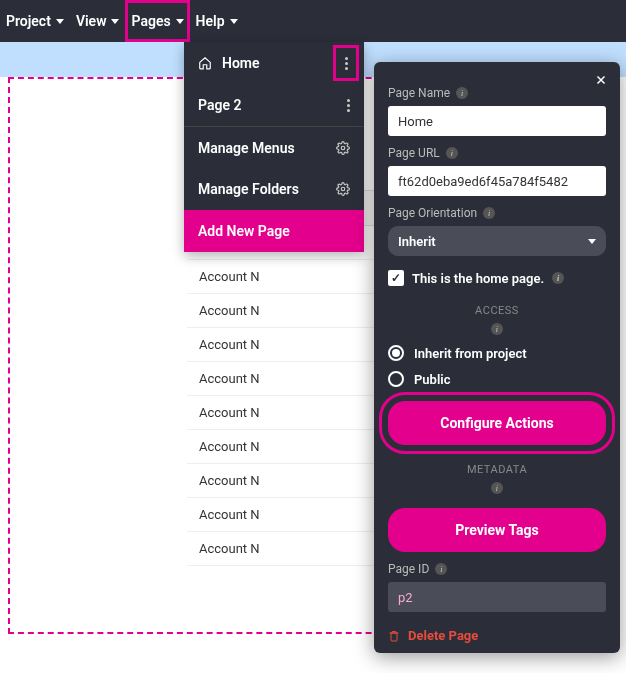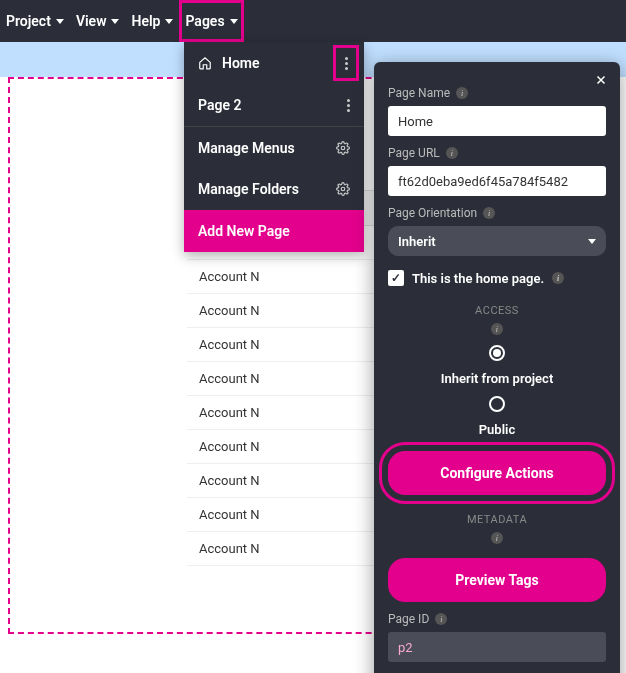--- a/index.html
+++ b/index.html
@@ -30,21 +30,21 @@
 .side-panel { position: absolute; top: 62px; right: 6px; width: 246px; background: #2b2e38; border-radius: 6px; z-index: 30; padding: 14px 14px 10px 14px; box-shadow: 0 4px 20px rgba(0,0,0,0.4); }
 .panel-close { position: absolute; top: 10px; right: 12px; color: #fff; font-size: 16px; cursor: pointer; }
 .panel-label { color: #bbb; font-size: 12px; margin-bottom: 6px; margin-top: 10px; display: flex; align-items: center; gap: 6px; }
 .panel-label:first-of-type { margin-top: 4px; }
 .info-dot { width: 12px; height: 12px; border-radius: 50%; background: #555; display: inline-flex; align-items: center; justify-content: center; font-size: 8px; color: #ccc; font-style: italic; font-family: serif; }
 .panel-input { width: 100%; height: 30px; background: #fff; border: none; border-radius: 3px; padding: 0 10px; font-size: 13px; color: #333; }
 .panel-select { width: 100%; height: 30px; background: #4a4d57; border: none; border-radius: 10px; padding: 0 10px; font-size: 13px; color: #fff; font-weight: 600; display: flex; align-items: center; justify-content: space-between; cursor: pointer; }
 .checkbox-row { display: flex; align-items: center; gap: 8px; margin-top: 14px; color: #fff; font-size: 13px; font-weight: 600; }
 .checkbox-box { width: 16px; height: 16px; background: #fff; border-radius: 2px; display: flex; align-items: center; justify-content: center; color: #2b2e38; font-size: 12px; font-weight: bold; }
 .section-header { color: #888; font-size: 11px; letter-spacing: 0.5px; margin-top: 18px; display: flex; align-items: center; gap: 6px; flex-direction: column; }
-.radio-row { display: flex; align-items: center; gap: 10px; margin-top: 10px; color: #fff; font-size: 13px; font-weight: 600; flex-direction: column; }
+.radio-row { display: flex; align-items: center; gap: 10px; margin-top: 10px; color: #fff; font-size: 13px; font-weight: 600; }
 .radio-circle { width: 16px; height: 16px; border: 2px solid #fff; border-radius: 50%; display: flex; align-items: center; justify-content: center; }
 .radio-circle.checked::after { content: ""; width: 8px; height: 8px; background: #fff; border-radius: 50%; }
 .pink-btn { width: 100%; height: 44px; background: #e3008c; color: #fff; border: none; border-radius: 17px; font-size: 14px; font-weight: 700; cursor: pointer; margin-top: 14px; }
 .pink-btn.highlighted { outline: 3px solid #e3008c; outline-offset: 6px; }
 .readonly-input { width: 100%; height: 30px; background: #4a4d57; border: none; border-radius: 3px; padding: 0 10px; font-size: 13px; color: #f9a8d4; display: flex; align-items: center; margin-top: 4px; }
 .delete-row { display: flex; align-items: center; gap: 8px; color: #e74c3c; font-size: 13px; font-weight: 700; margin-top: 16px; cursor: pointer; }
 .home-icon { width: 14px; height: 14px; display: inline-block; }
 .gear-icon { width: 14px; height: 14px; display: inline-block; }
 .vdots { display: flex; flex-direction: column; gap: 2px; align-items: center; }
 .vdots span { width: 3px; height: 3px; background: #ccc; border-radius: 50%; }
@@ -55,26 +55,26 @@
 
 <div class="topbar">
   <div class="topbar-item">
     <span>Project</span>
     <span class="chevron"></span>
   </div>
   <div class="topbar-item">
     <span>View</span>
     <span class="chevron"></span>
   </div>
+  <div class="topbar-item active">
+    <span>Pages</span>
+    <span class="chevron"></span>
+  </div>
   <div class="topbar-item">
     <span>Help</span>
-    <span class="chevron"></span>
-  </div>
-  <div class="topbar-item active">
-    <span>Pages</span>
     <span class="chevron"></span>
   </div>
 </div>
 
 <div class="bluebar"></div>
 
 <div class="workspace">
   <div class="dashed-box"></div>
   <div class="table-area">
     <div class="table-header">

